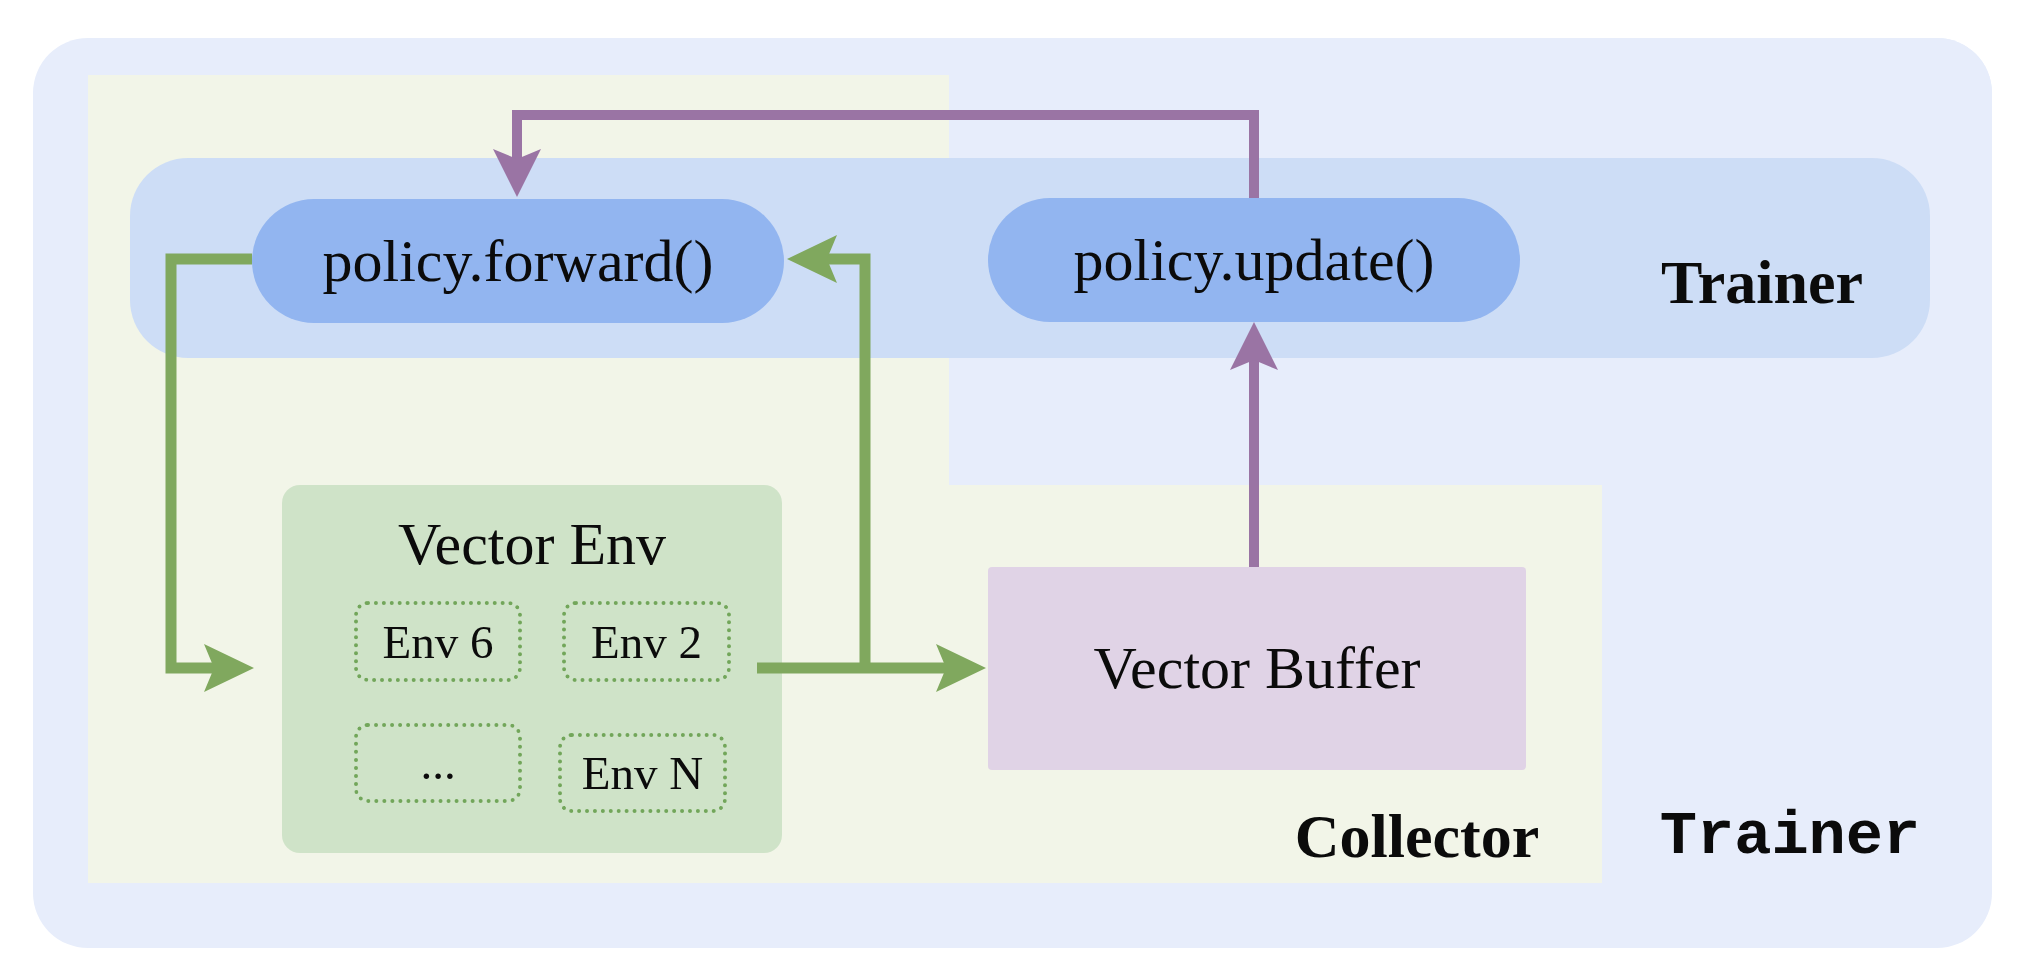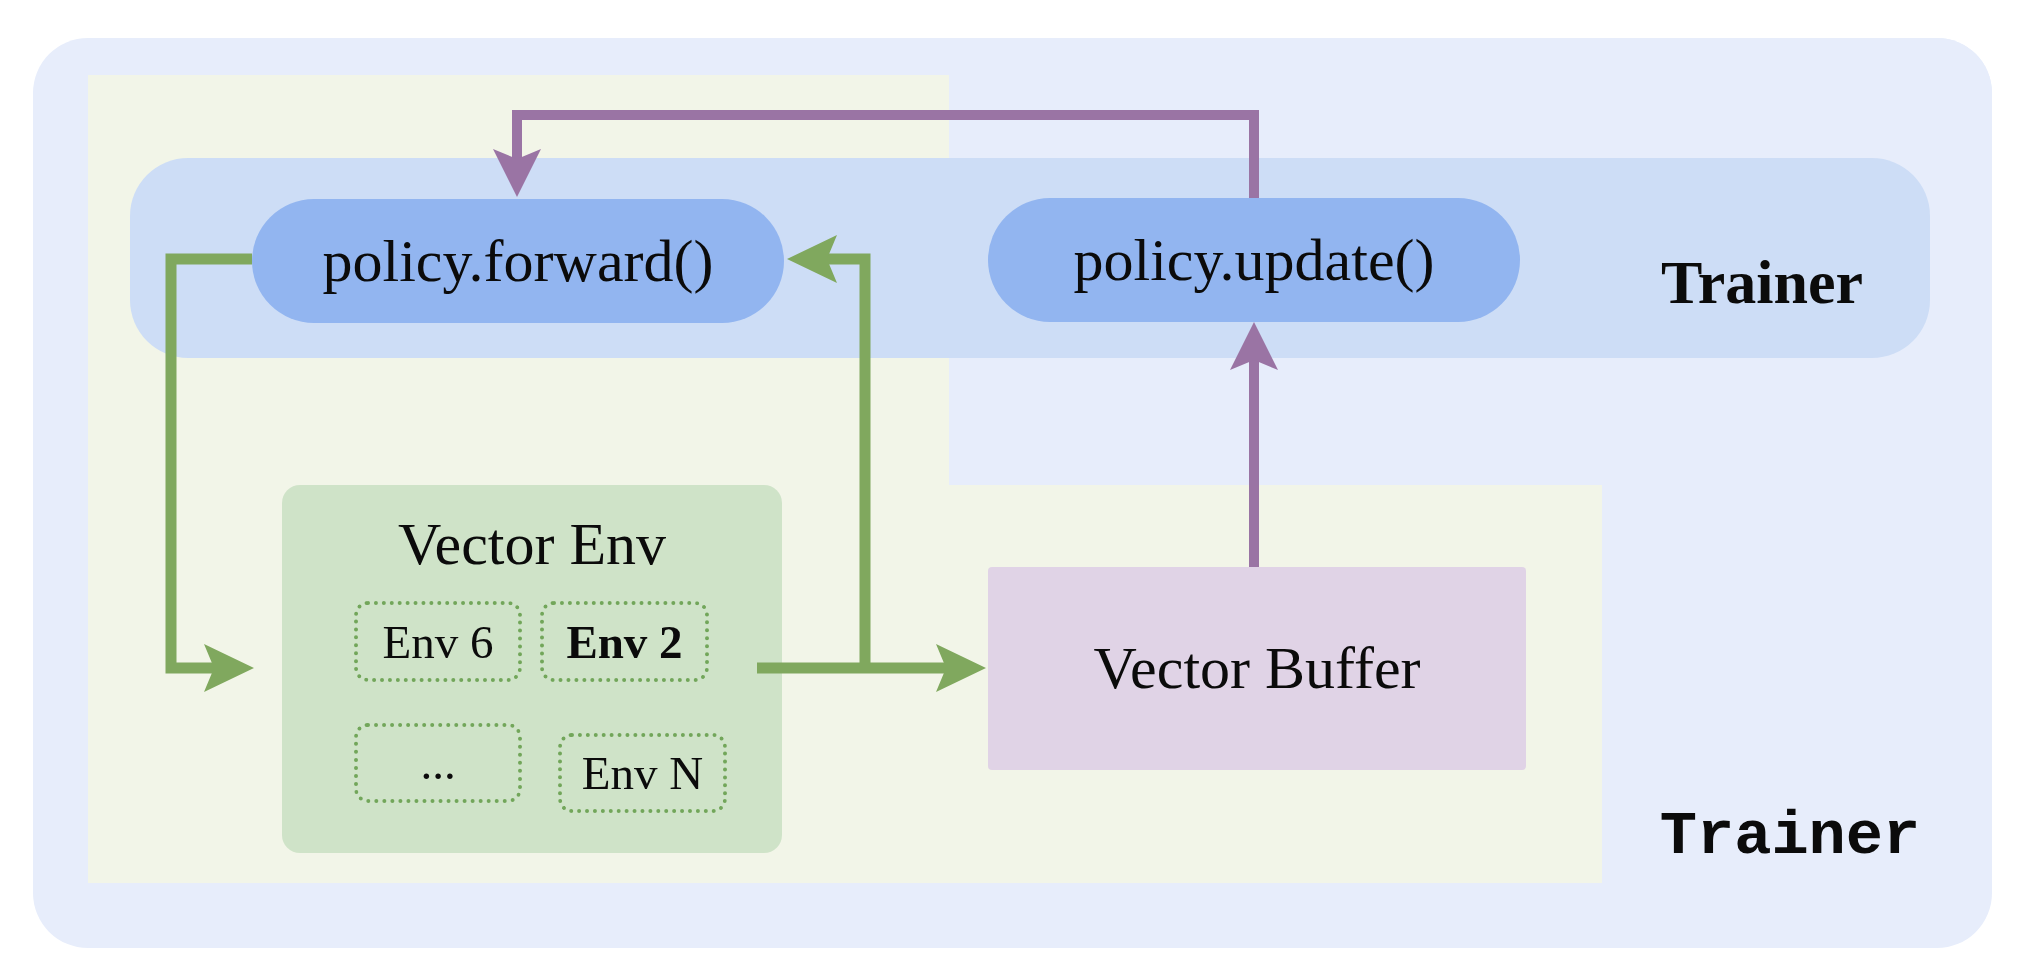--- a/index.html
+++ b/index.html
@@ -26,21 +26,21 @@
   }
   .pill-forward{left:252px;top:199px;width:532px;}
   .pill-update{left:988px;top:198px;width:532px;}
   .env-box{left:257px;top:485px;width:500px;height:368px;border-radius:18px;background:var(--env-box-bg);margin-left:25px;}
   .env-title{position:absolute;left:0;top:25px;width:100%;text-align:center;font-size:60px;}
   .env-cell{
     position:absolute;border:4px dotted var(--env-dash-border);border-radius:14px;
     display:flex;align-items:center;justify-content:center;font-size:47px;box-sizing:border-box;
   }
   .env-cell-1{left:72px;top:116px;width:168px;height:81px;}
-  .env-cell-2{left:258px;top:116px;width:169px;height:81px;font-weight:bold;}
+  .env-cell-2{left:280px;top:116px;width:169px;height:81px;}
   .env-cell-3{left:72px;top:238px;width:168px;height:80px;}
   .env-cell-4{left:276px;top:248px;width:169px;height:80px;}
   .buffer-node{
     left:988px;top:567px;width:538px;height:203px;border-radius:4px;background:var(--buffer-bg);
     display:flex;align-items:center;justify-content:center;font-size:60px;
   }
   .region-label{
     height:76px;width:320px;display:flex;align-items:center;justify-content:center;
     font-weight:bold;font-size:62px;
   }
@@ -109,17 +109,20 @@
     </g>
     <g>
       <path class="stroke-purple" d="M 1254 567 L 1254 360"></path>
       <polygon class="fill-purple" points="1254,322 1230,370 1254,360 1278,370"></polygon>
     </g>
   </svg>
 
   <div class="abs region-label policy-label">
     <span>Trainer</span>
   </div>
+  <div class="abs region-label collector-label">
+    <span>Collector</span>
+  </div>
   <div class="abs region-label trainer-label">
     <span>Trainer</span>
   </div>
 
 </div>
 
 </body></html>

